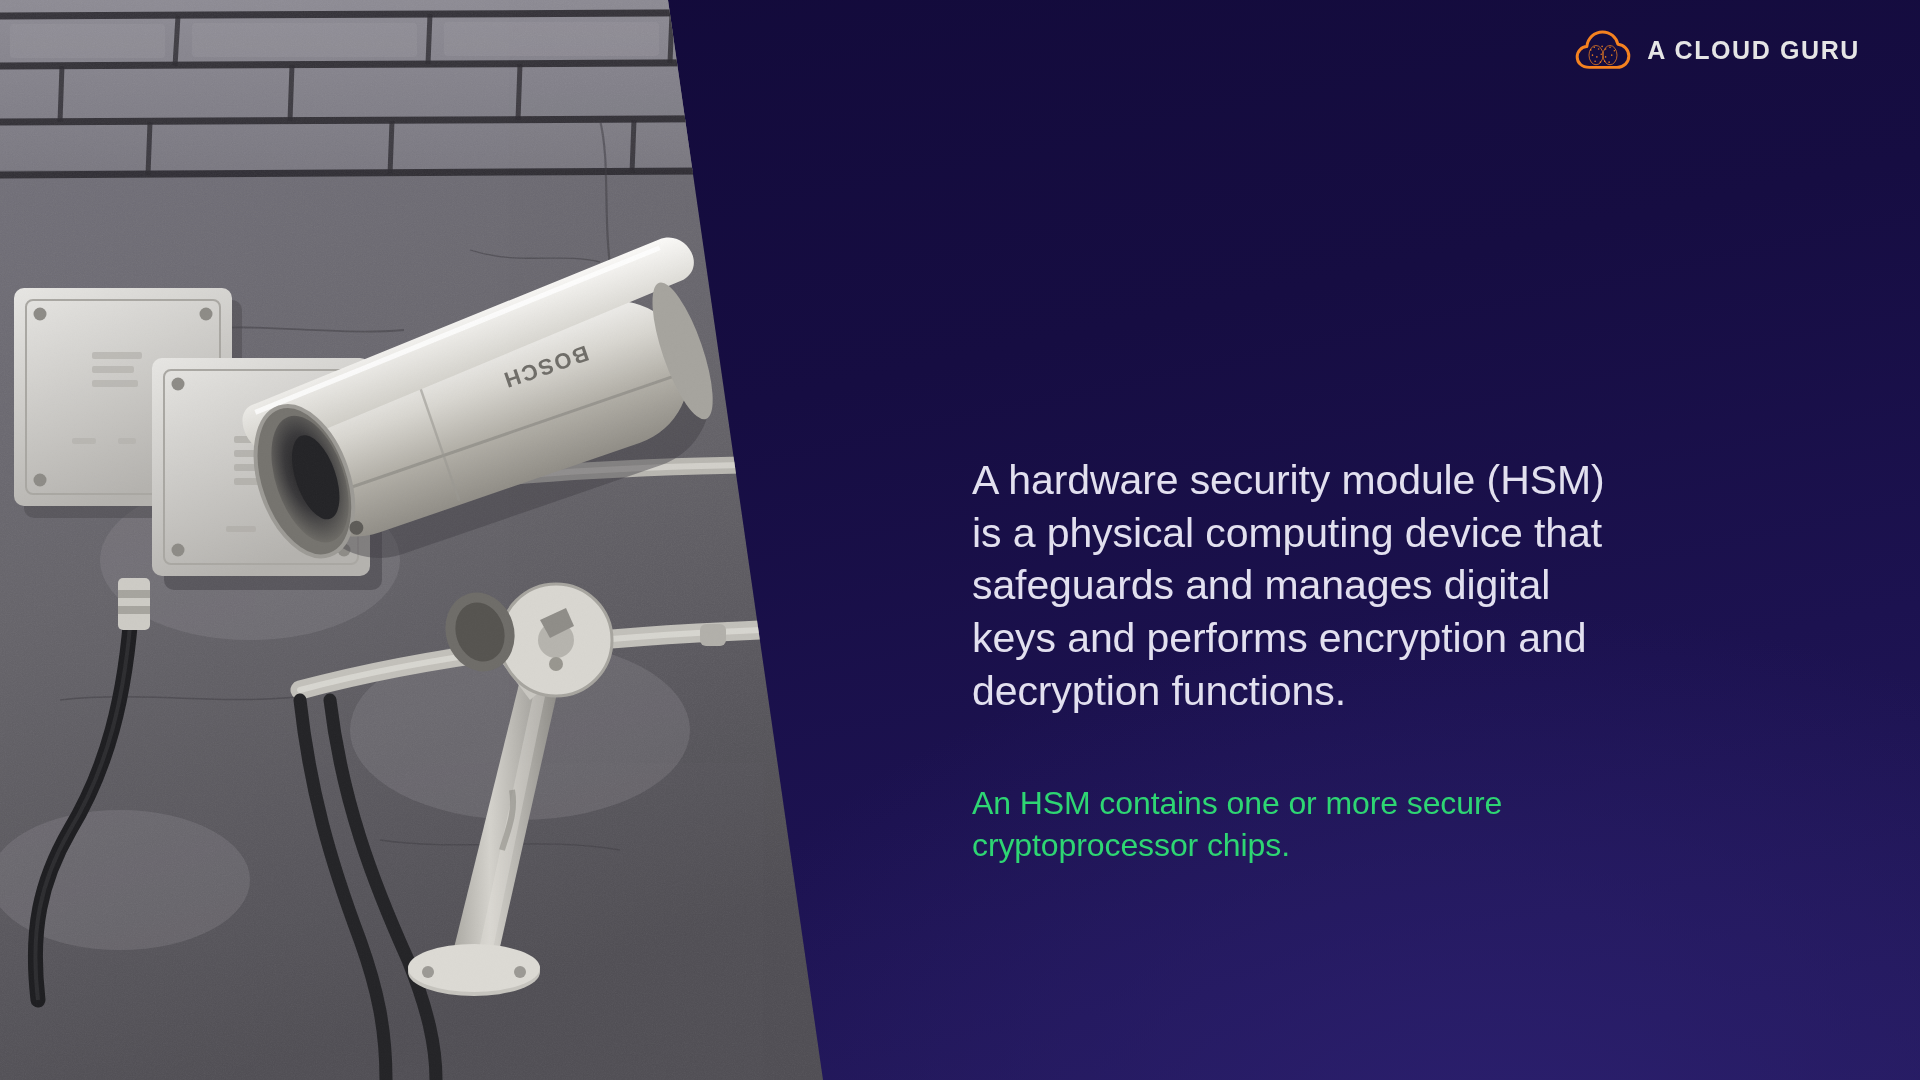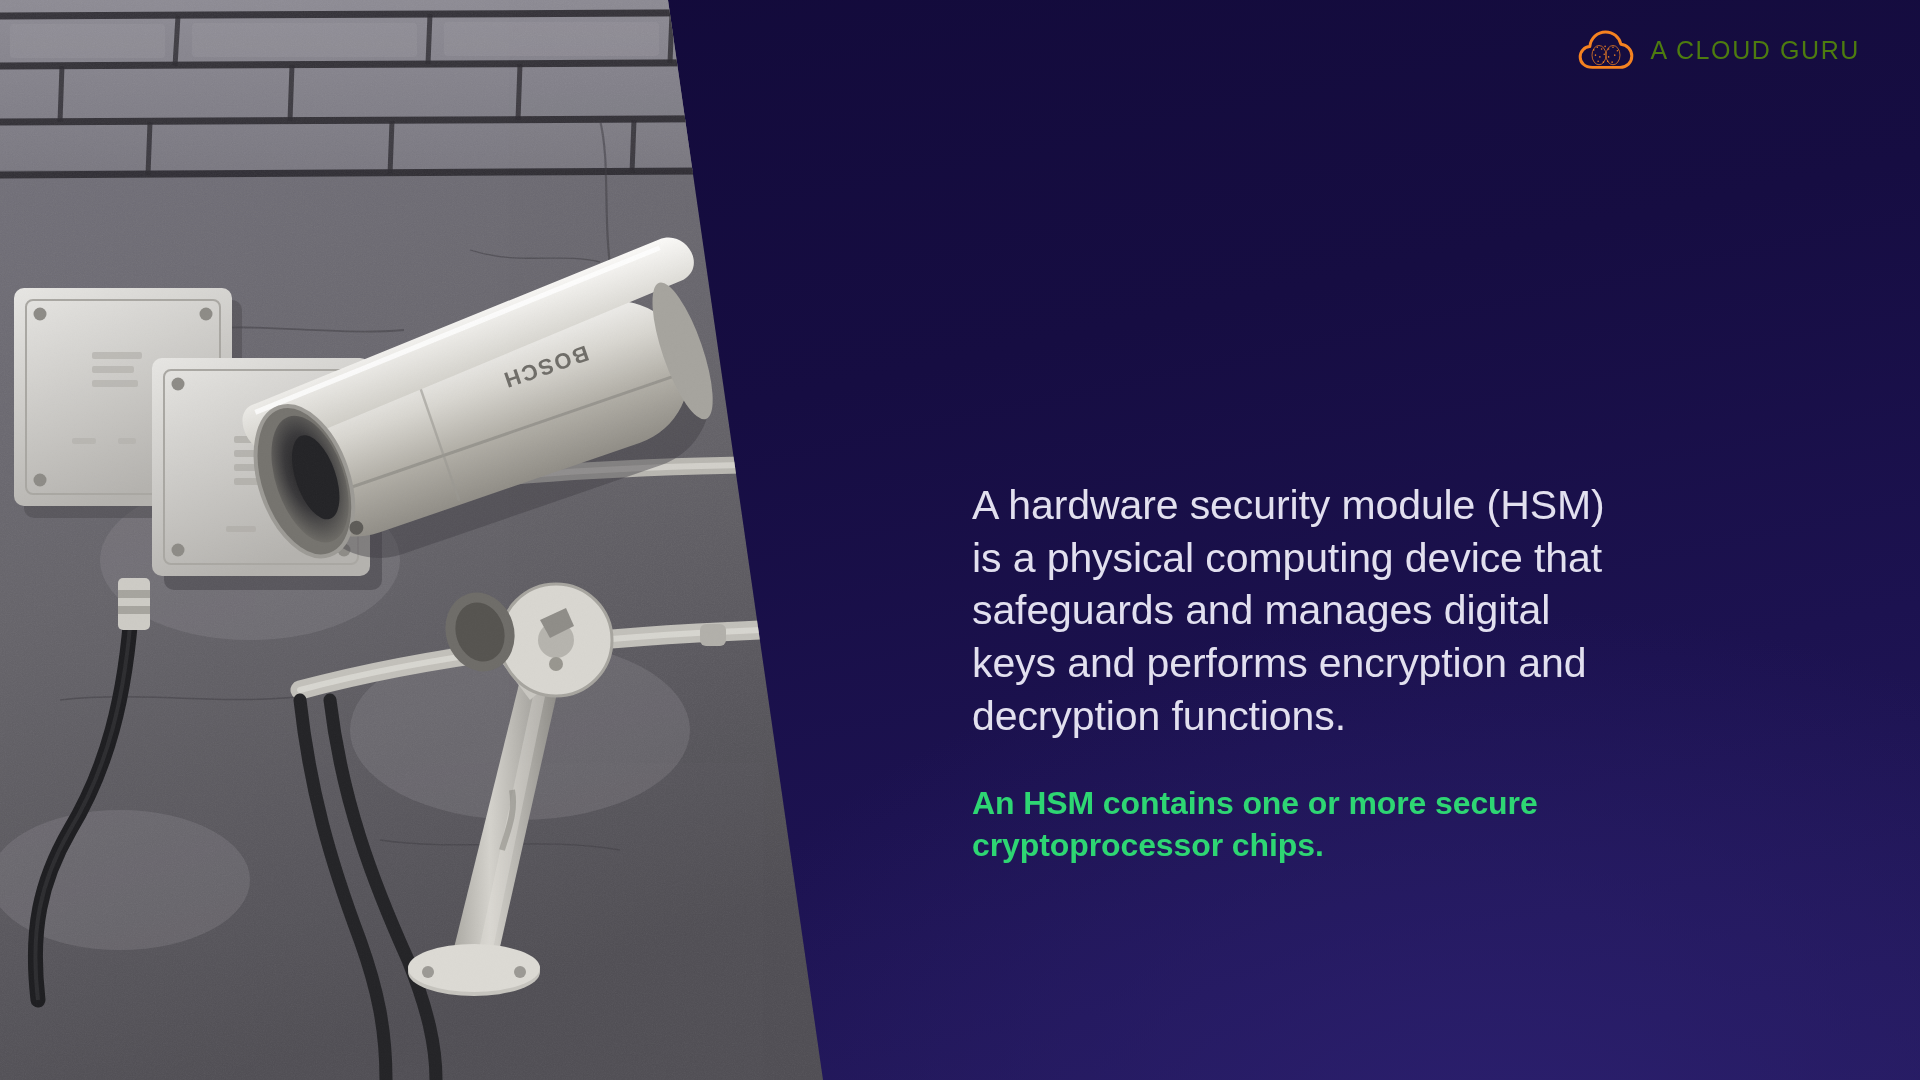--- a/index.html
+++ b/index.html
@@ -30,23 +30,23 @@
   }
   .photo svg{ display:block; width:860px; height:1080px; }
 
   
   .logo{
     position:absolute; right:60px; top:28px;
     display:flex; align-items:center; gap:16px;
   }
   .logo-mark{ width:56px; height:44px; display:block; }
   .logo-text{
-    color:#4d7c0f;
+    color:#e5e5e5;
     font-size:25px;
-    font-weight:normal;
+    font-weight:bold;
     letter-spacing:1.6px;
     white-space:nowrap;
     line-height:1;
   }
 
   
   .content{
     position:absolute;
     left:972px; top:0;
     width:880px; height:1080px;
@@ -60,28 +60,27 @@
     line-height:1;
   }
   .body-copy{
     position:absolute; top:454px; left:0;
     width:660px;
     color:#e2e0ef;
     font-size:41px;
     font-weight:normal;
     line-height:1.285;
     letter-spacing:-0.1px;
-    margin-top:25px;
   }
   .highlight{
     position:absolute; top:782px; left:0;
     width:620px;
     color:#2ed673;
     font-size:32px;
-    font-weight:bold;
+    font-weight:normal;
     line-height:1.32;
     letter-spacing:-0.1px;
   }
 </style>
 </head>
 <body>
 
 <div class="slide">
 
   <div class="panel-bg"></div>

